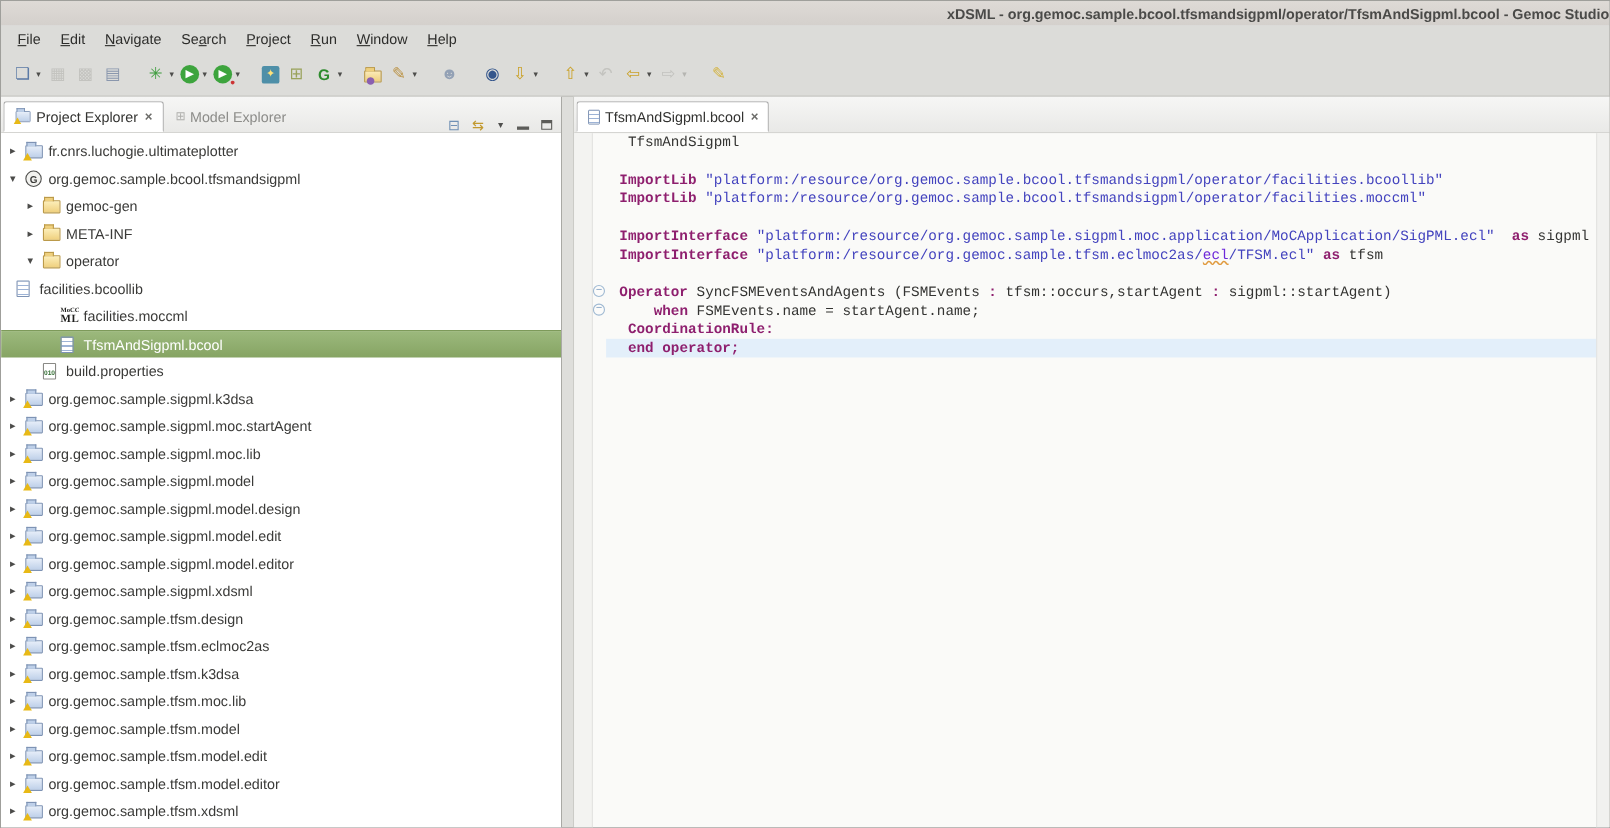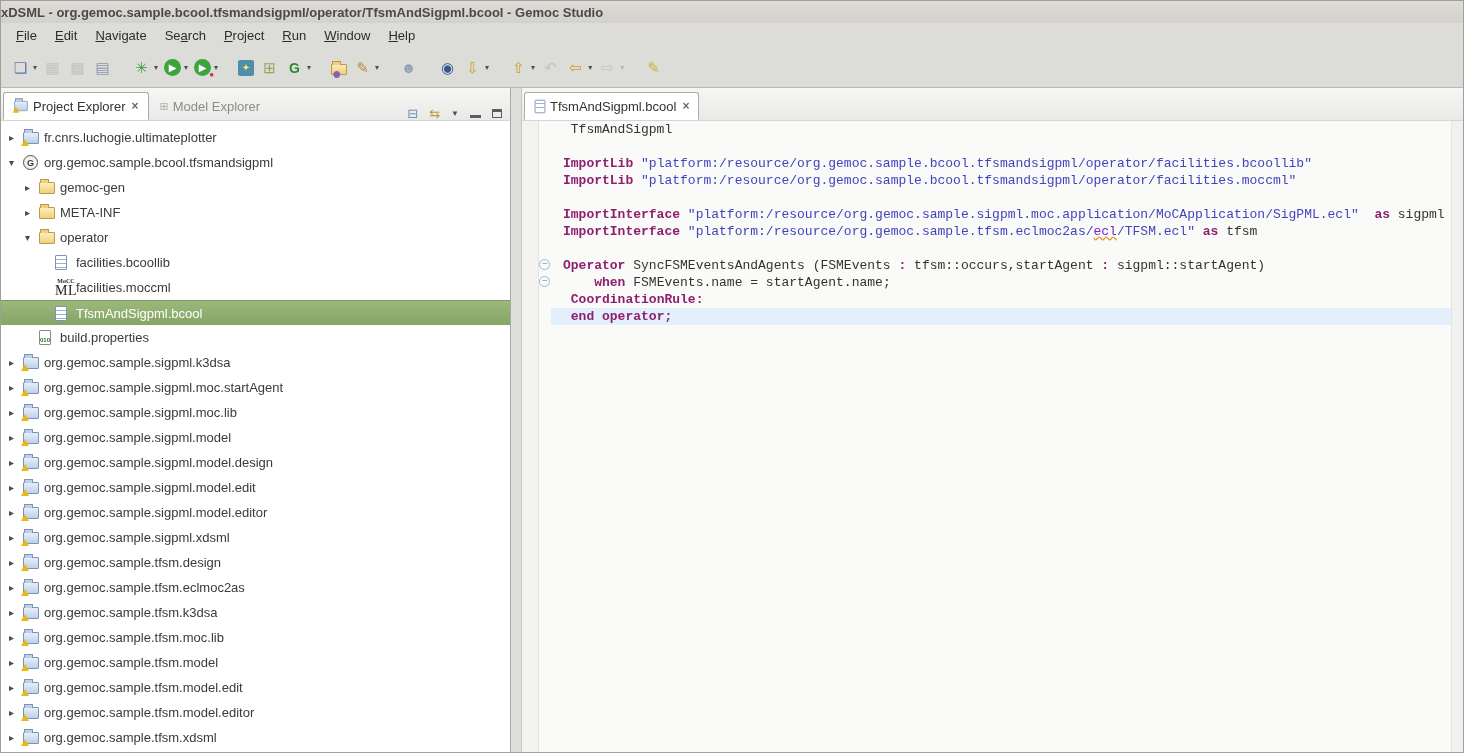--- a/index.html
+++ b/index.html
@@ -3,21 +3,21 @@
 <meta charset="utf-8">
 <style>
   * { margin:0; padding:0; box-sizing:border-box; }
   html,body { width:1464px; height:753px; overflow:hidden;
     font-family:"Liberation Sans","DejaVu Sans",sans-serif; }
   #window { width:1464px; height:753px; background:#dcdcd9; border:1px solid #9f9f9b;
     display:flex; flex-direction:column; }
 
   
   #titlebar { height:22px; background:linear-gradient(#dedad6,#d4d0cc);
-    display:flex; align-items:center; justify-content:flex-start; }
+    display:flex; align-items:center; justify-content:flex-end; }
   #titlebar .title { font-size:13px; font-weight:bold; color:#4a4a48; }
 
   
   #menubar { height:25px; background:#dcdcd9; display:flex; align-items:center; padding-left:6px; }
   .menu-item { font-size:13px; color:#2d2d2b; padding:3px 9px; cursor:default; }
   .menu-item u { text-decoration:underline; }
 
   
   #toolbar { height:40px; background:#dcdcd9; border-bottom:1px solid #b9b9b4;
     display:flex; align-items:center; padding-left:8px; }
@@ -73,21 +73,21 @@
     border-bottom:7px solid #e8b916; }
   .i-gemoc { width:15px; height:15px; border:1.5px solid #4f4f4d; border-radius:50%;
     display:inline-flex; align-items:center; justify-content:center;
     font-size:9px; font-weight:bold; color:#3a3a38; background:#f2f2ef; }
   .i-file { width:12px; height:15px; background:
       repeating-linear-gradient(#ffffff 0 3px,#9db3d6 3px 4px);
     border:1px solid #7e93b4; border-radius:1px; display:inline-block; }
   .i-moccml { display:inline-flex; flex-direction:column; align-items:center; line-height:1;
     font-family:"Liberation Serif",serif; color:#1e1e1c; }
   .i-moccml .t1 { font-size:6px; font-weight:bold; }
-  .i-moccml .t2 { font-size:14px; font-weight:normal; letter-spacing:0.5px; }
+  .i-moccml .t2 { font-size:10px; font-weight:bold; letter-spacing:0.5px; }
   .i-props { width:12px; height:15px; background:#ffffff; border:1px solid #8a8a86;
     border-radius:1px; display:inline-flex; align-items:flex-end; justify-content:center;
     font-size:6px; font-weight:bold; color:#2f6b2f; line-height:1.4; }
 
   
   #tree { flex:1; overflow:hidden; background:#ffffff; padding-top:4px; }
   .trow { height:25px; display:flex; align-items:center; font-size:13px; color:#3a3a38;
     white-space:nowrap; }
   .trow .arrowbox { width:14px; flex:0 0 14px; text-align:left; font-size:10px; color:#4b4b49; }
   .trow .ticon { width:18px; flex:0 0 18px; display:flex; justify-content:flex-start; }
@@ -256,21 +256,21 @@
             </span>
             <span class="tlab">META-INF</span>
           </div>
           <div class="trow" style="padding-left: 24px;">
             <span class="arrowbox">▾</span>
             <span class="ticon">
               <span class="i-folder"></span>
             </span>
             <span class="tlab">operator</span>
           </div>
-          <div class="trow" style="padding-left: 40px;">
+          <div class="trow" style="">
             <span class="arrowbox"></span>
             <span class="ticon">
               <span class="i-file"></span>
             </span>
             <span class="tlab">facilities.bcoollib</span>
           </div>
           <div class="trow" style="padding-left: 40px;">
             <span class="arrowbox"></span>
             <span class="ticon">
               <span class="i-moccml">

